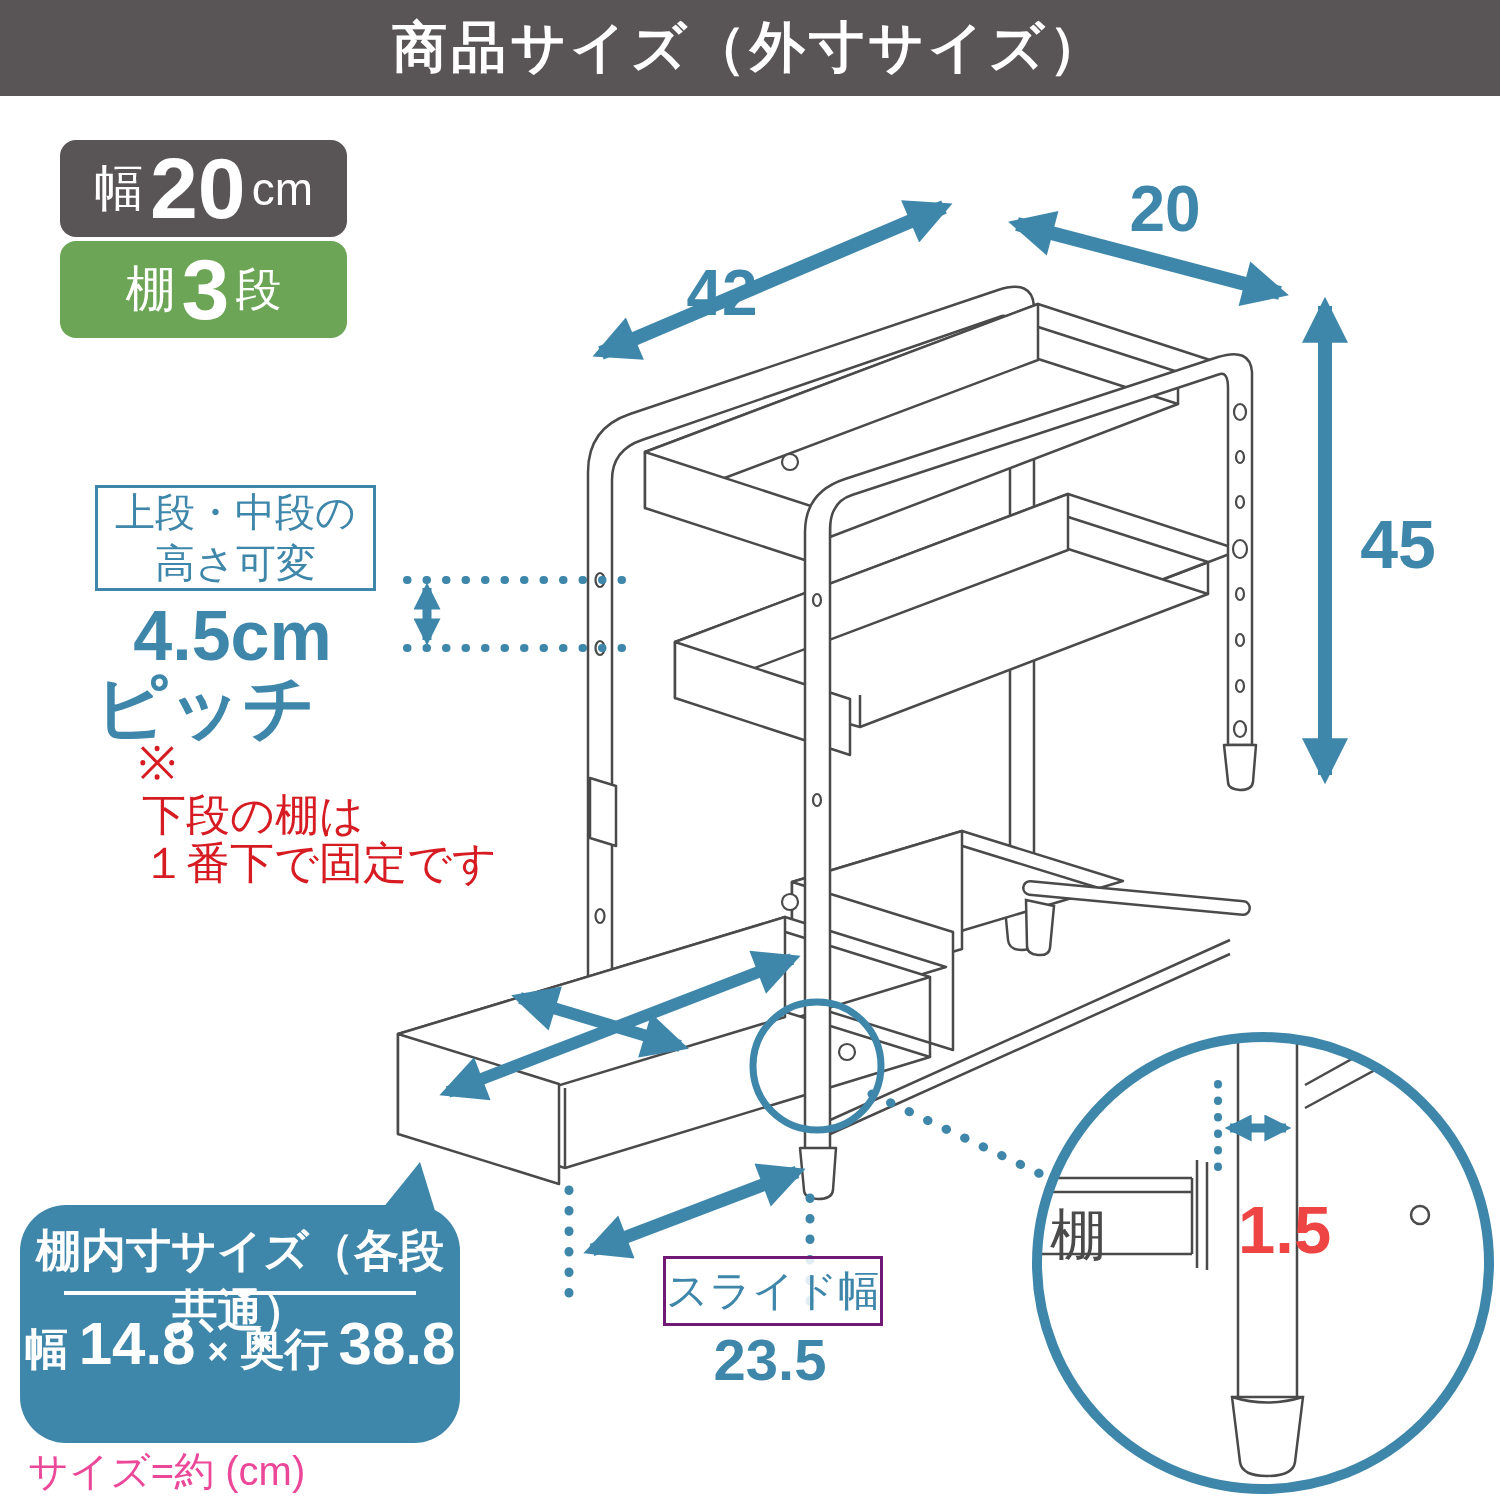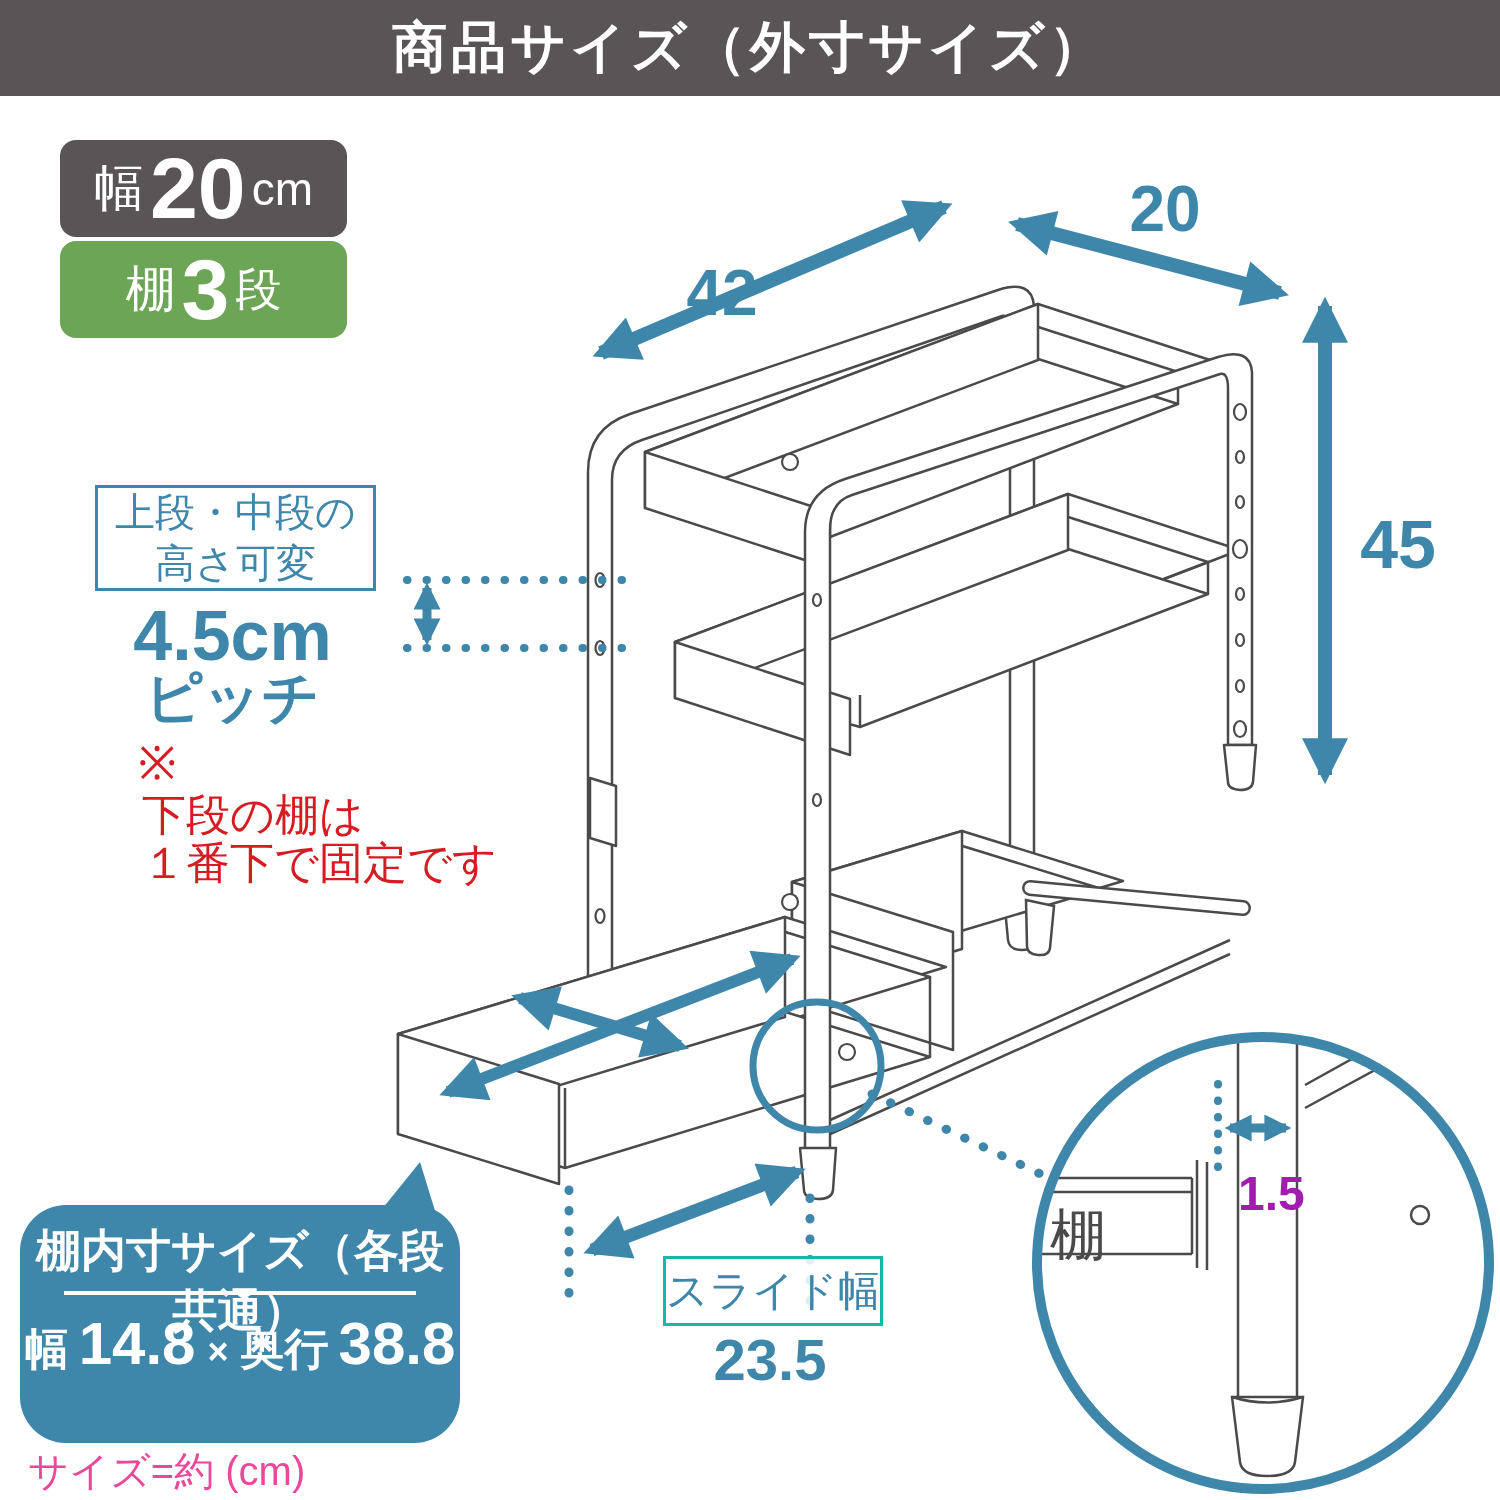--- a/index.html
+++ b/index.html
@@ -27,47 +27,47 @@
   .badge .unit{font-size:46px;align-self:center;}
   
   .dim{color:#3e87ab;font-weight:bold;font-size:64px;text-align:center;}
   
   .pitchbox{
     left:95px;top:485px;width:275px;height:100px;border:3px solid #3e87ab;
     color:#3e87ab;font-size:40px;line-height:1.22;display:flex;flex-direction:column;
     align-items:center;justify-content:space-between;background:rgba(255,255,255,.85);
   }
   .pitchval{left:95px;top:596px;width:275px;text-align:center;color:#3e87ab;font-size:70px;font-weight:bold;}
-  .pitchunit{left:95px;top:660px;width:275px;text-align:center;color:#3e87ab;font-size:57px;font-weight:bold;}
+  .pitchunit{left:95px;top:660px;width:275px;color:#3e87ab;font-size:72px;font-weight:bold;}
   .red{color:#d61c22;}
   .wmark{left:138px;top:730px;font-size:46px;}
   .wline1{left:142px;top:786px;font-size:44px;}
   .wline2{left:142px;top:834px;font-size:44px;}
   
   .bubble{
     left:20px;top:1205px;width:440px;height:238px;background:#3e87ab;border-radius:46px;
     color:#fff;
   }
   .bubble-title{position:absolute;left:0;top:16px;width:100%;text-align:center;font-size:45px;font-weight:bold;}
   .bubble-underline{position:absolute;left:44px;right:44px;top:86px;height:4px;background:#ffffff;}
   .bubble-size{position:absolute;left:0;top:104px;width:100%;display:flex;align-items:baseline;justify-content:center;gap:10px;}
   .bubble-size .sl{font-size:44px;font-weight:bold;}
   .bubble-size .sv{font-size:60px;font-weight:bold;}
   .bubble-size .sx{font-size:36px;font-weight:bold;margin:0 2px;}
   .footnote{left:28px;top:1444px;font-size:40px;color:#ec4899;}
   
   .slidebox{
-    left:663px;top:1256px;width:214px;height:64px;border:3px solid #14b8a6;
+    left:663px;top:1256px;width:214px;height:64px;border:3px solid #701a75;
     color:#3e87ab;font-size:42px;display:flex;align-items:center;justify-content:center;
     background:rgba(255,255,255,.85);
   }
   .slideval{left:663px;top:1326px;width:214px;text-align:center;color:#3e87ab;font-size:58px;font-weight:bold;}
   
   .maglabel{left:1050px;top:1198px;font-size:56px;color:#4a4a4a;}
-  .magval{left:1238px;top:1166px;font-size:48px;font-weight:bold;color:#a21caf;}
+  .magval{left:1238px;top:1191px;font-size:67px;font-weight:bold;color:#ef4444;}
 </style>
 </head>
 <body>
 
 <svg id="art" width="1500" height="1500" viewBox="0 0 1500 1500">
   <defs>
     <marker id="ab" viewBox="0 0 10 10" refX="8" refY="5" markerWidth="54" markerHeight="46" orient="auto-start-reverse" markerUnits="userSpaceOnUse">
       <path d="M0,0 L10,5 L0,10 z" fill="#3e87ab"></path>
     </marker>
     <marker id="as" viewBox="0 0 10 10" refX="8" refY="5" markerWidth="30" markerHeight="27" orient="auto-start-reverse" markerUnits="userSpaceOnUse">

